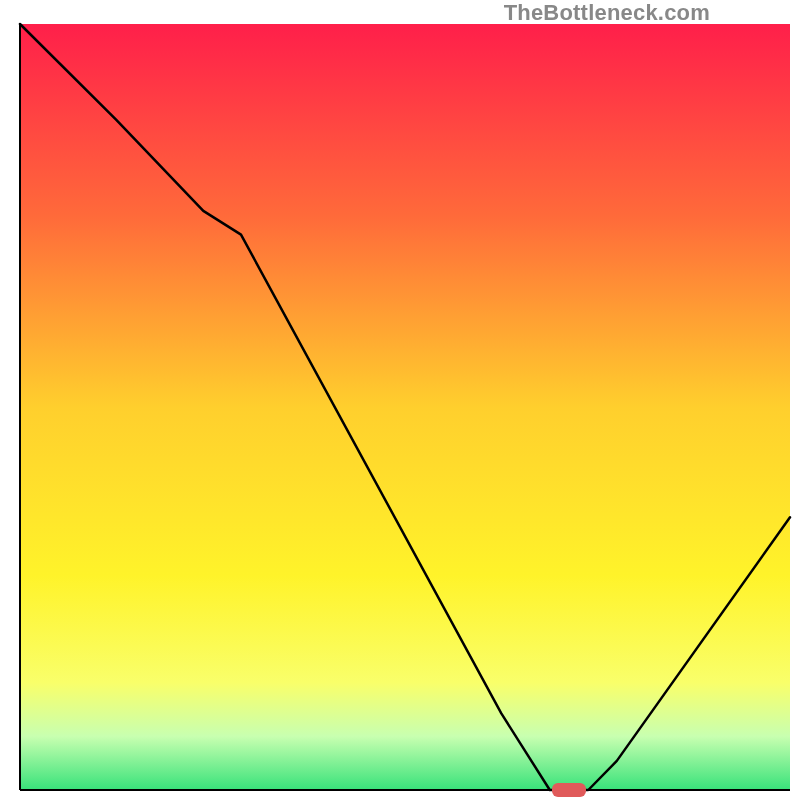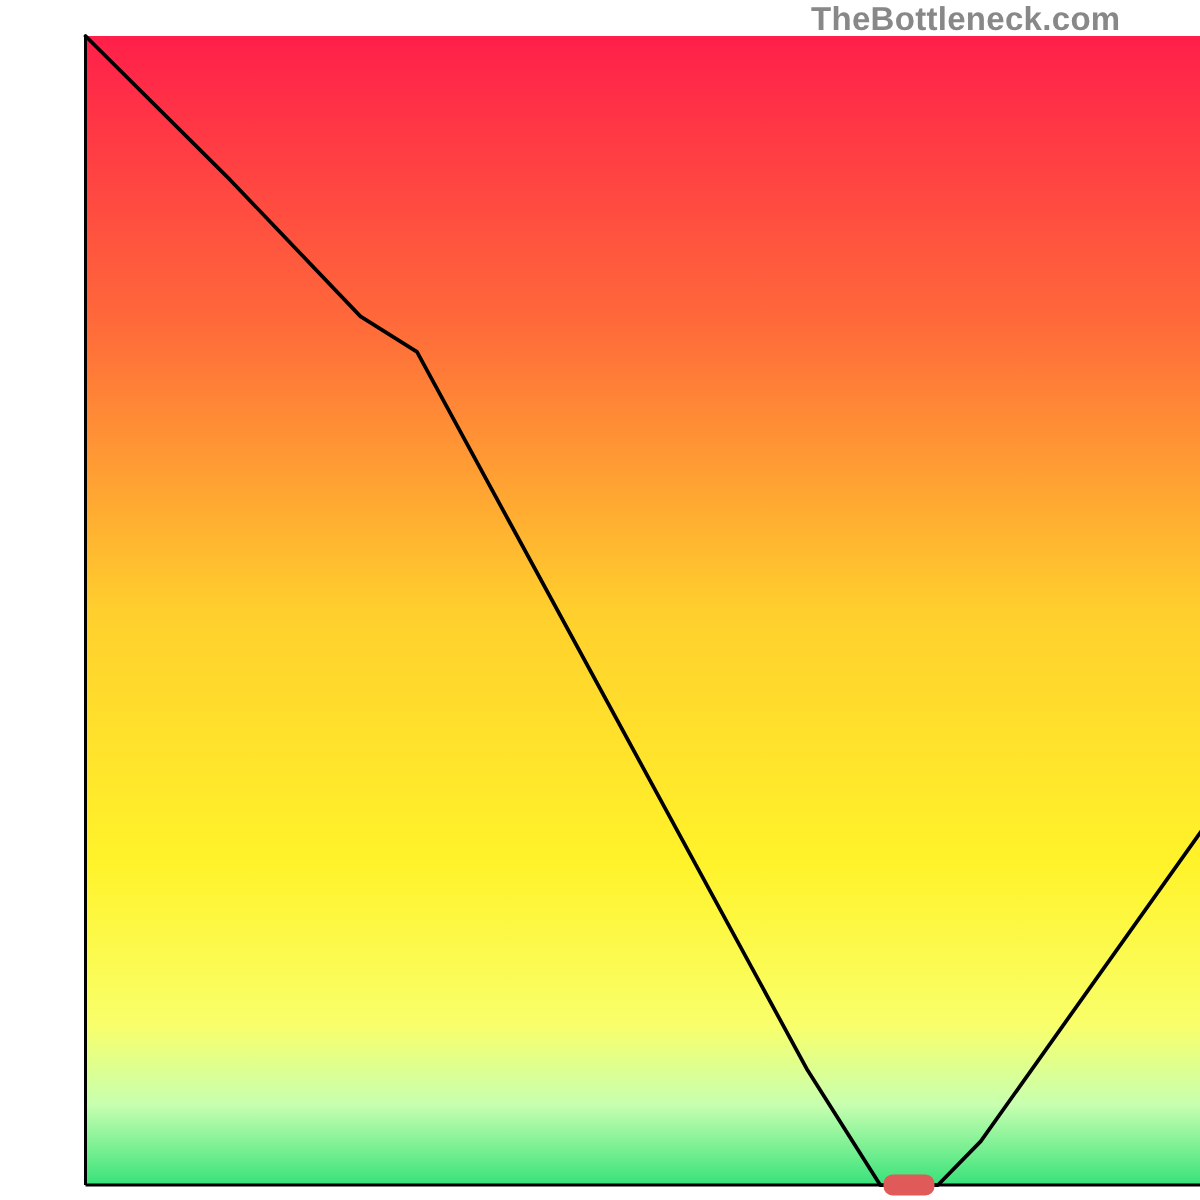--- a/index.html
+++ b/index.html
@@ -8,21 +8,20 @@
     width: 800px;
     height: 800px;
     background: #ffffff;
     font-family: Arial, Helvetica, sans-serif;
     overflow: hidden;
   }
   .canvas {
     position: relative;
     width: 720px;
     height: 800px;
-    margin-left: 37px;
   }
   .watermark {
     position: absolute;
     top: 0;
     right: 10px;
     font-size: 22px;
     font-weight: 600;
     color: #888888;
     letter-spacing: 0.2px;
   }

